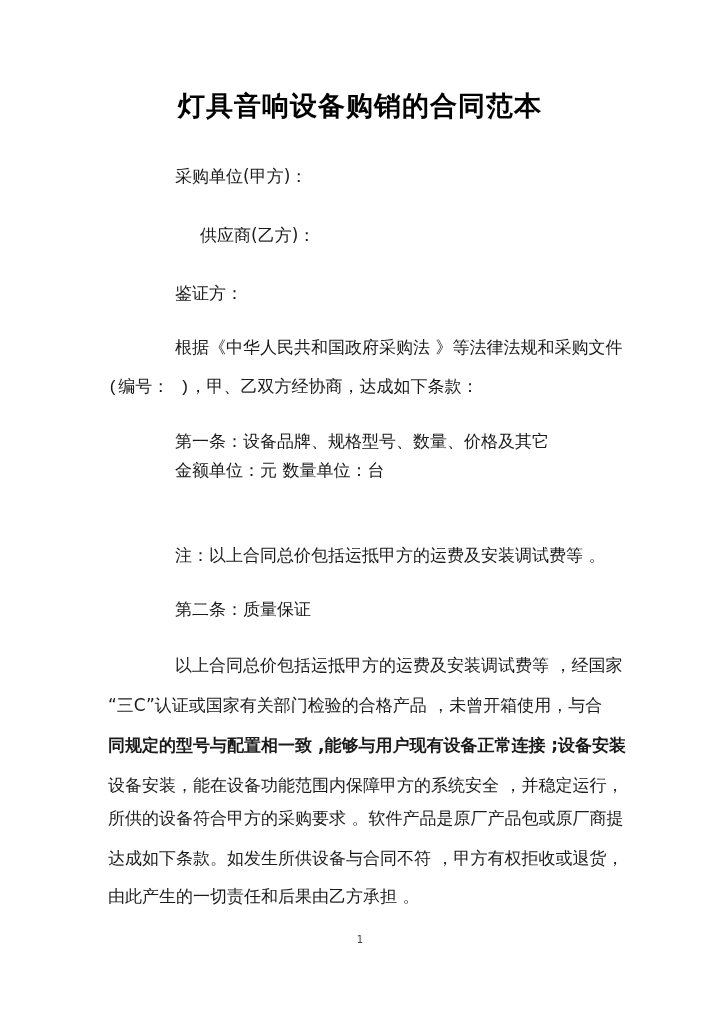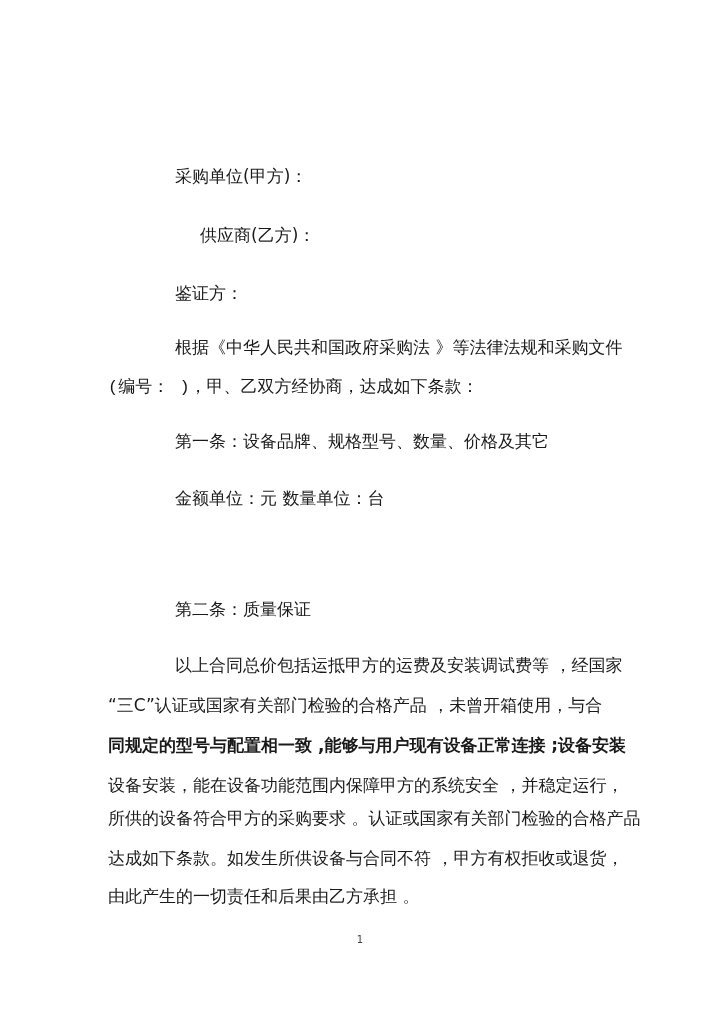--- a/index.html
+++ b/index.html
@@ -23,35 +23,37 @@
   .body { left: 108px; }
   .page-number {
     position: absolute; left: 0; width: 720px; top: 934px; text-align: center;
     font-size: 10px; color: #444;
   }
 </style>
 </head>
 <body>
 
 <div class="page">
+  <div class="title">灯具音响设备购销的合同范本</div>
 
   <div class="line indent" style="top:166px;">采购单位(甲方)：</div>
   <div class="line indent" style="top:225px;margin-left:25px;">供应商(乙方)：</div>
   <div class="line indent" style="top:283px;">鉴证方：</div>
 
   <div class="line indent" style="top:337px;">根据《中华人民共和国政府采购法 》等法律法规和采购文件</div>
   <div class="line body" style="top:378px;font-family:Liberation Mono, monospace;">(编号：  )，甲、乙双方经协商，达成如下条款：</div>
 
   <div class="line indent" style="top:431px;">第一条：设备品牌、规格型号、数量、价格及其它</div>
-  <div class="line indent" style="top:488px;">金额单位：元  数量单位：台</div>
+  <div class="line indent" style="top:460px;">金额单位：元  数量单位：台</div>
+  <div class="line indent" style="top:545px;">注：以上合同总价包括运抵甲方的运费及安装调试费等 。</div>
 
   <div class="line indent" style="top:599px;">第二条：质量保证</div>
 
   <div class="line indent" style="top:655px;">以上合同总价包括运抵甲方的运费及安装调试费等 ，经国家</div>
   <div class="line body" style="top:695px;">“三C”认证或国家有关部门检验的合格产品 ，未曾开箱使用，与合</div>
   <div class="line body" style="top:735px;font-weight:bold;">同规定的型号与配置相一致 ,能够与用户现有设备正常连接 ;设备安装</div>
   <div class="line body" style="top:775px;">设备安装，能在设备功能范围内保障甲方的系统安全 ，并稳定运行，</div>
-  <div class="line body" style="top:808px;">所供的设备符合甲方的采购要求 。认证或国家有关部门检验的合格产品</div>
+  <div class="line body" style="top:808px;">所供的设备符合甲方的采购要求 。软件产品是原厂产品包或原厂商提</div>
   <div class="line body" style="top:848px;">达成如下条款。如发生所供设备与合同不符 ，甲方有权拒收或退货，</div>
   <div class="line body" style="top:886px;">由此产生的一切责任和后果由乙方承担 。</div>
 
   <div class="page-number">1</div>
 </div>
 
 </body></html>

